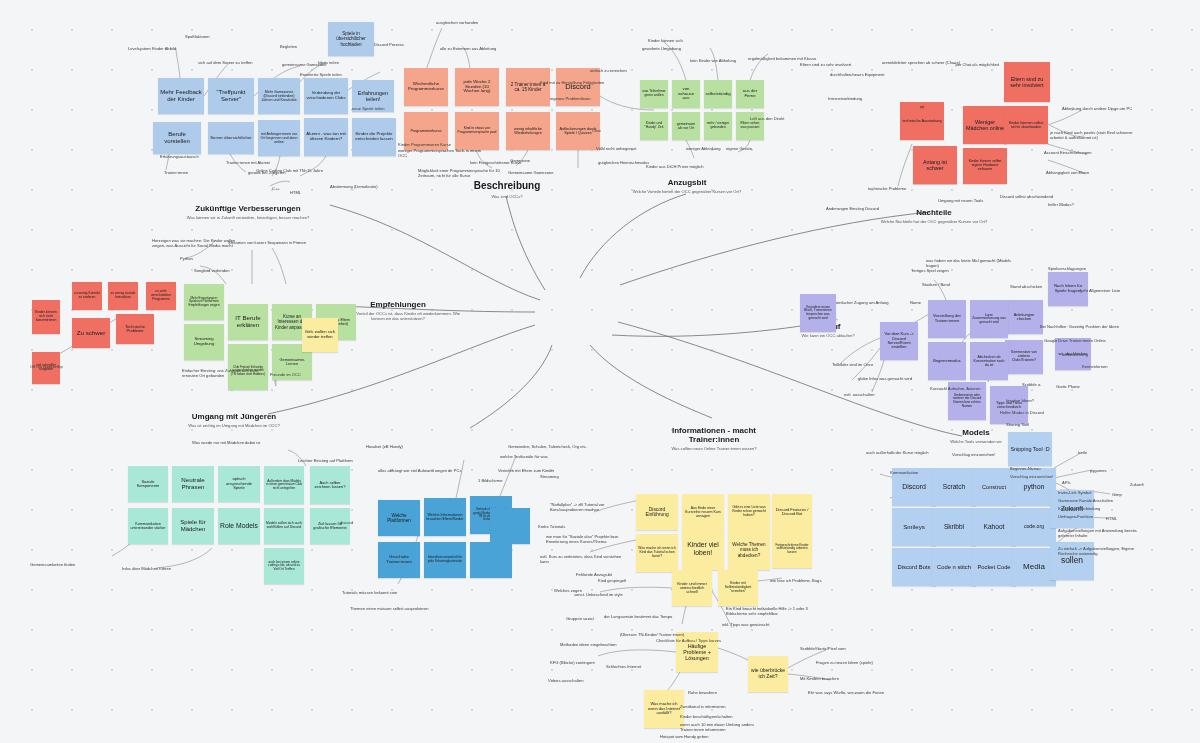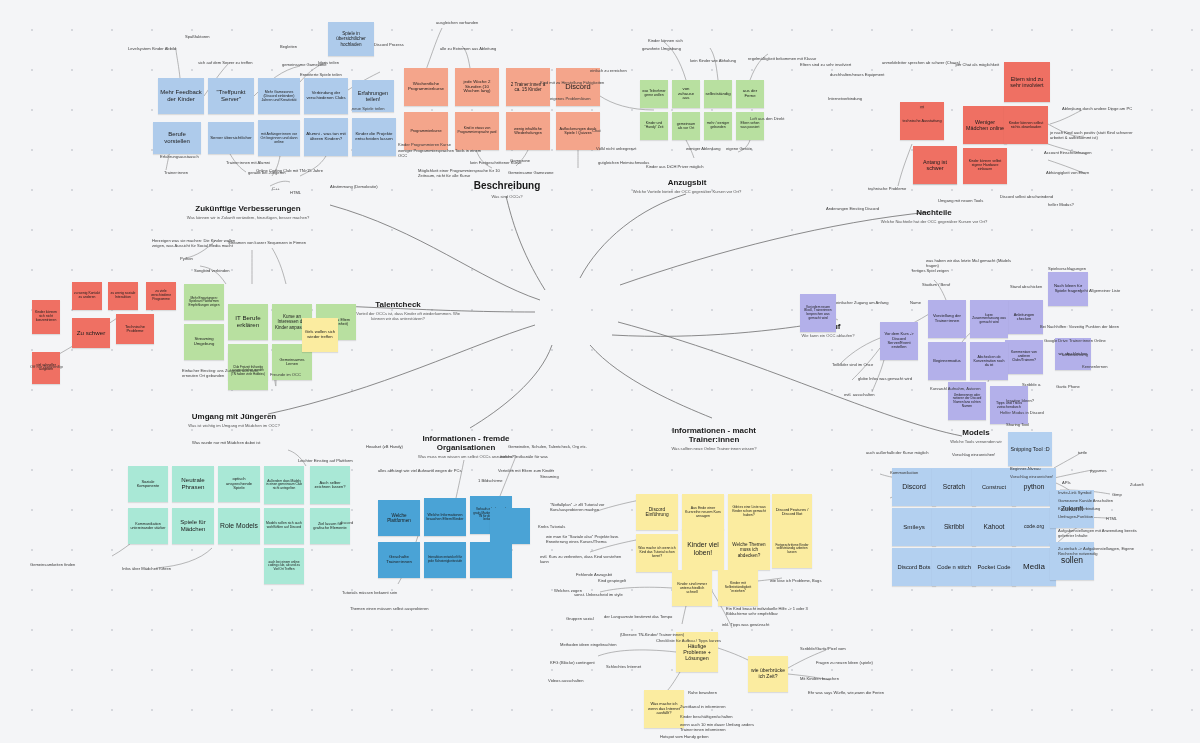--- a/index.html
+++ b/index.html
@@ -182,33 +182,29 @@
     <span class="t" style="font-size:8px;">Nachteile</span>
     <span class="s">Welche Nachteile hat der OCC gegenüber Kursen vor Ort?</span>
   </div>
 
   <div class="sec-title" style="left:182px; top:204px; width:132px;">
     <span class="t" style="font-size:8px;">Zukünftige Verbesserungen</span>
     <span class="s">Was können wir in Zukunft verändern, hinzufügen, besser machen?</span>
   </div>
 
   <div class="sec-title" style="left:330px; top:300px; width:136px;">
-    <span class="t" style="font-size:8px;">Talentcheck</span>
+    <span class="t" style="font-size:8px;">Empfehlungen</span>
     <span class="s">Ein großer Vorteil der OCCs ist, dass Kinder oft wiederkommen. Wie können wir das unterstützen?</span>
   </div>
 
   <div class="sec-title" style="left:168px; top:412px; width:132px;">
     <span class="t" style="font-size:8px;">Umgang mit Jüngeren</span>
     <span class="s">Was ist wichtig im Umgang mit Mädchen im OCC?</span>
   </div>
 
-  <div class="sec-title" style="left:396px; top:434px; width:140px;">
-    <span class="t" style="font-size:8px;">Informationen - fremde Organisationen</span>
-    <span class="s">Was muss man wissen um selbst OCCs anzubieten?</span>
-  </div>
 
   <div class="sec-title" style="left:650px; top:426px; width:128px;">
     <span class="t" style="font-size:8px;">Informationen - macht Trainer:innen</span>
     <span class="s">Was sollten neue Online Trainer:innen wissen?</span>
   </div>
 
   <div class="sec-title" style="left:782px; top:322px; width:92px;">
     <span class="t" style="font-size:8px;">Ablauf</span>
     <span class="s">Wie kann ein OCC ablaufen?</span>
   </div>

